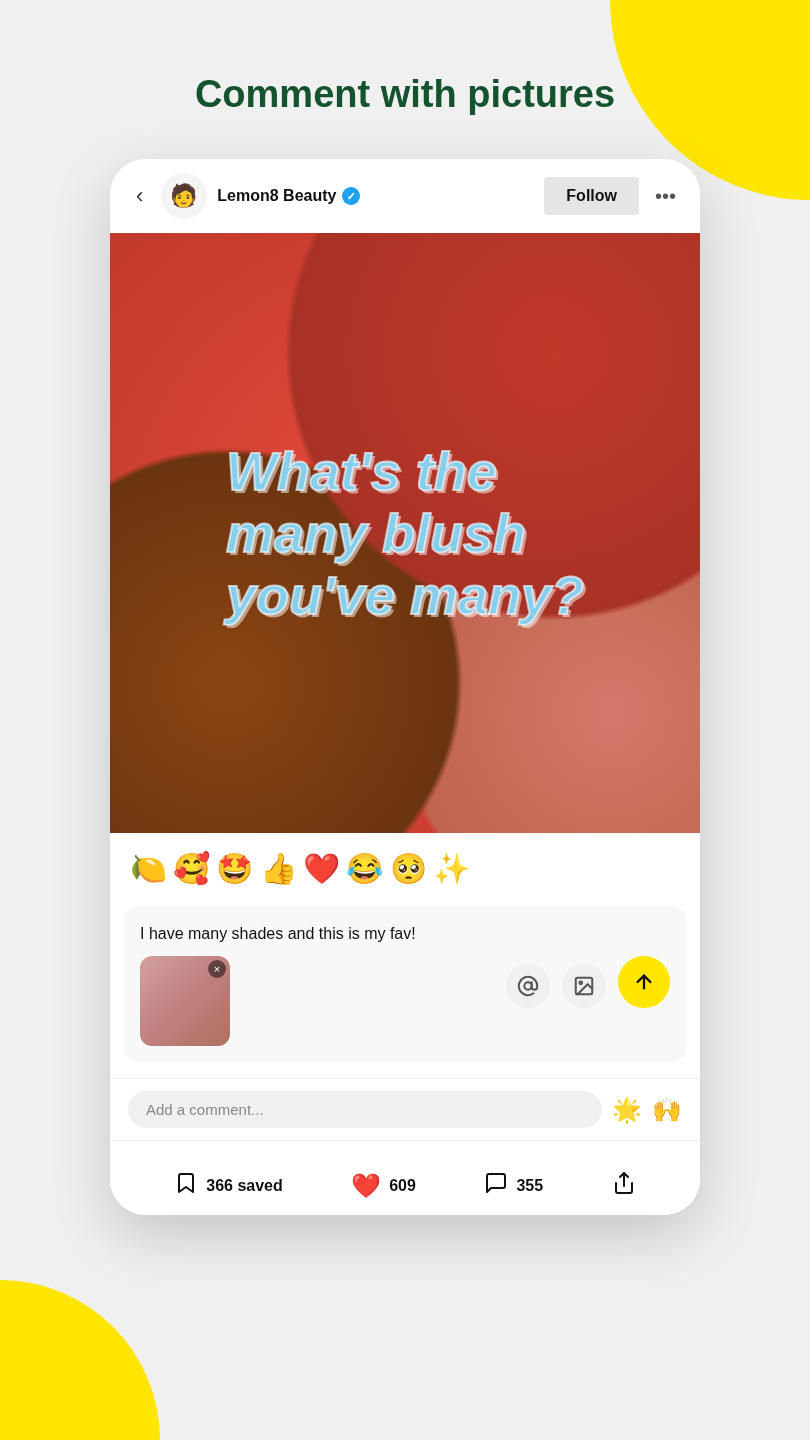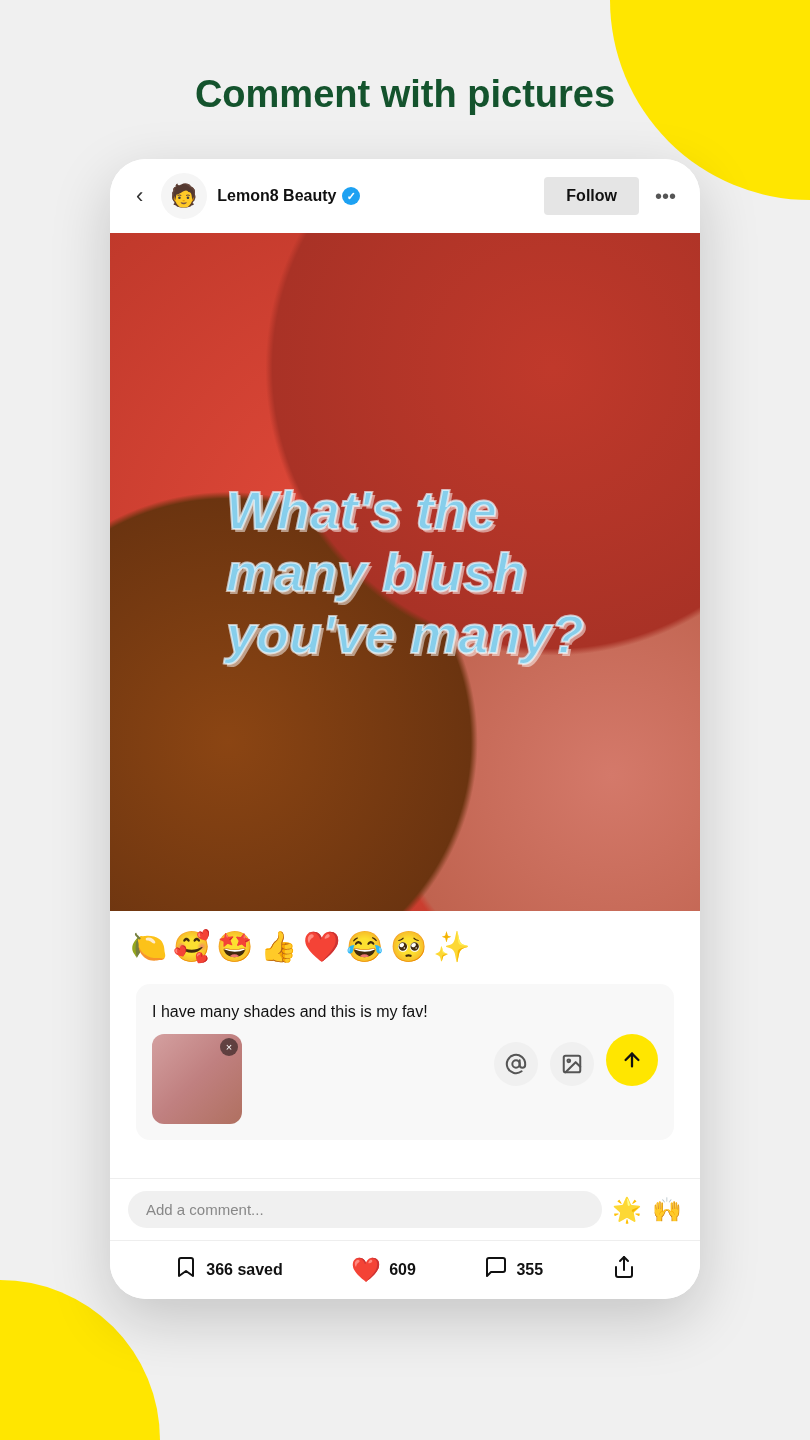--- a/index.html
+++ b/index.html
@@ -124,21 +124,21 @@
     .more-btn {
       font-size: 20px;
       color: #555;
       cursor: pointer;
       padding: 4px 6px;
     }
 
     
     .post-image {
       width: 100%;
-      height: 678px;
+      height: 600px;
       position: relative;
       overflow: hidden;
       background: linear-gradient(135deg, #c0392b 0%, #e74c3c 30%, #d35400 50%, #e67e22 70%, #c0392b 100%);
     }
     
     .cosmetics-bg {
       position: absolute;
       inset: 0;
       background:
         radial-gradient(circle at 75% 20%, #c0392b 0%, #a93226 40%, transparent 41%),
@@ -175,21 +175,21 @@
       align-items: center;
     }
     .reaction-emoji {
       font-size: 30px;
       cursor: pointer;
     }
 
     
     .comment-compose {
       background: #fff;
-      padding: 10px 26px 16px;
+      padding: 10px 14px 16px;
     }
     .comment-text-area {
       background: #f8f8f8;
       border-radius: 14px;
       padding: 16px;
       min-height: 80px;
     }
     .comment-text {
       font-size: 16px;
       color: #111;
@@ -261,21 +261,20 @@
     }
 
     
     .add-comment-bar {
       background: #fff;
       padding: 12px 18px;
       display: flex;
       align-items: center;
       gap: 10px;
       border-top: 1px solid #eee;
-      margin-top: 22px;
     }
     .add-comment-input {
       flex: 1;
       background: #f0f0f0;
       border-radius: 20px;
       padding: 10px 18px;
       font-size: 15px;
       color: #888;
     }
     .add-comment-emoji {
@@ -289,20 +288,21 @@
       padding: 14px 30px;
       display: flex;
       align-items: center;
       justify-content: space-around;
     }
     .toolbar-item {
       display: flex;
       align-items: center;
       gap: 8px;
       cursor: pointer;
+      margin-top: 16px;
     }
     .toolbar-icon {
       font-size: 24px;
     }
     .toolbar-count {
       font-size: 16px;
       font-weight: 600;
       color: #111;
     }
     .heart-icon-filled {

